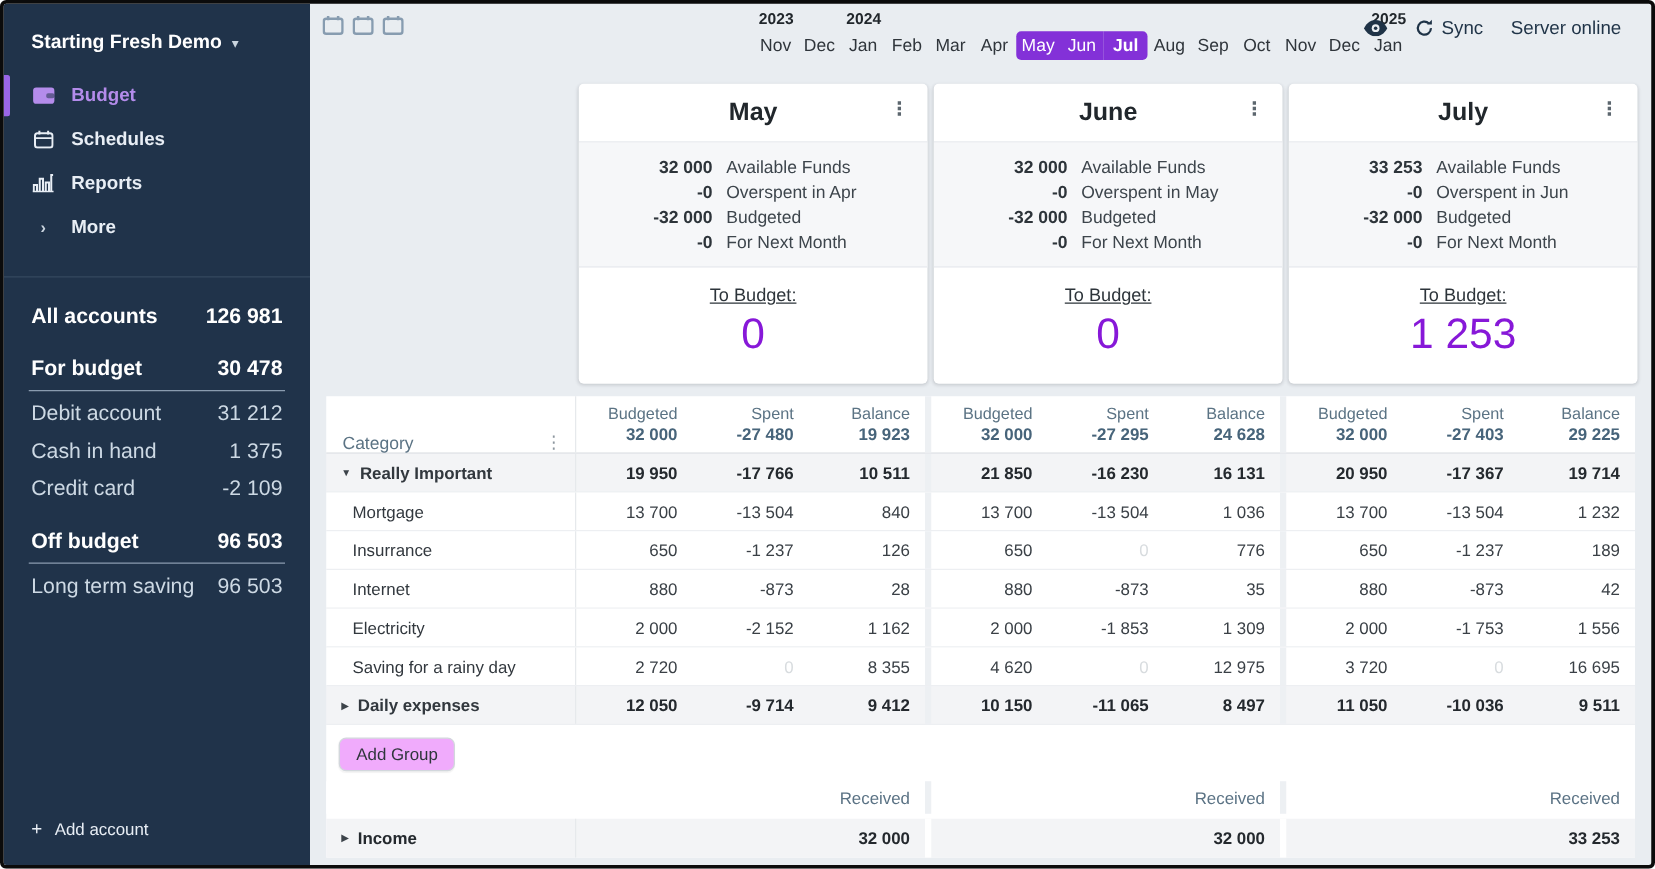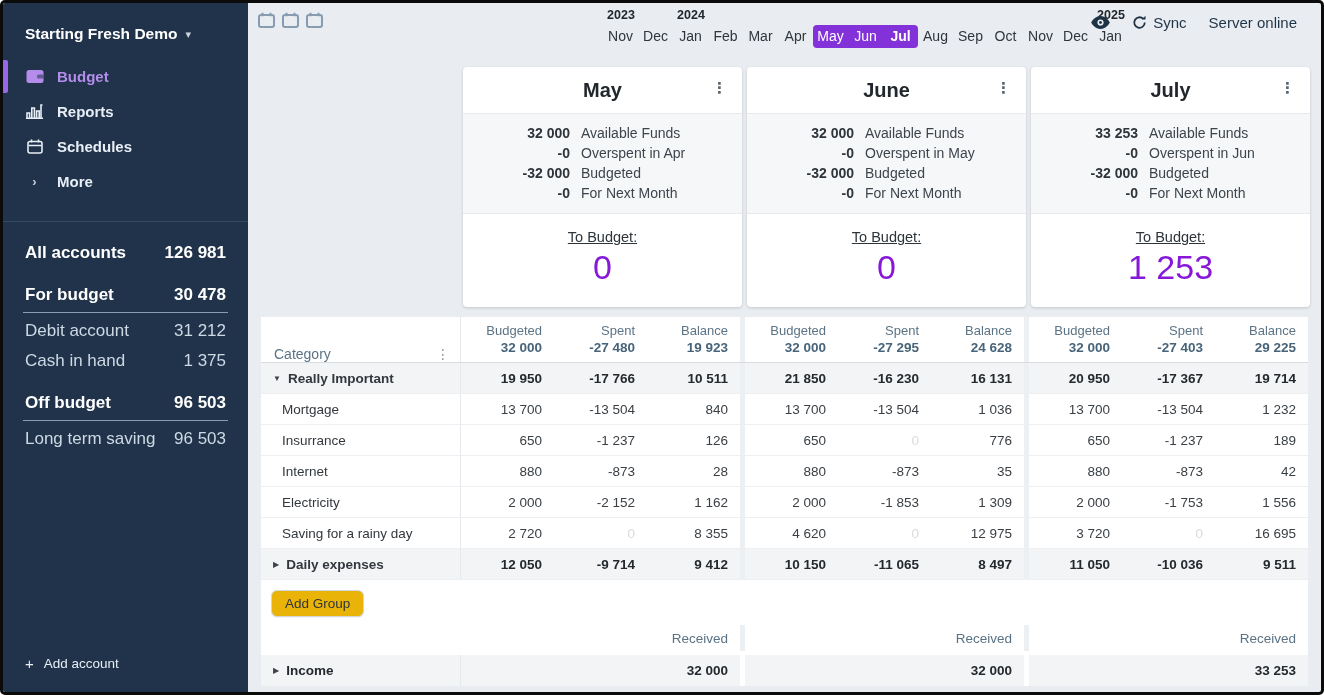--- a/index.html
+++ b/index.html
@@ -72,21 +72,21 @@
   .cat { display:flex; align-items:center; gap:7px; height:100%; padding-left:12px; font-size:13.5px; color:#32383e; border-right:1px solid #e6e9ec; cursor:pointer; }
   .child .cat { padding-left:21px; }
   .tri { font-size:8px; color:#3c434a; cursor:pointer; }
   .num { text-align:right; padding-right:12px; font-size:13.5px; color:#3a4046; white-space:pre; cursor:pointer; }
   .group .num { color:#24292e; }
   .num.faded { color:#d8dcdf; }
 
   
   .footer { margin-left:13px; width:1047px; background:#fff; }
   .addgroup-row { padding:10px 0 8px 10px; }
-  .add-group-btn { font-family:inherit; font-size:13.5px; color:#2e353b; background:#eab308; border:1px solid #d2d7dc; border-radius:6px; padding:5px 13px; cursor:pointer; box-shadow:0 1px 1px rgba(0,0,0,.05); }
+  .add-group-btn { font-family:inherit; font-size:13.5px; color:#2e353b; background:#f0abfc; border:1px solid #d2d7dc; border-radius:6px; padding:5px 13px; cursor:pointer; box-shadow:0 1px 1px rgba(0,0,0,.05); }
   .received-row { display:grid; grid-template-columns:200px 279px 5px 279px 5px 279px; align-items:center; height:26px; background:#fff; }
   .received-cell { text-align:right; padding-right:12px; font-size:13.5px; color:#5a7284; }
   .income-row { display:grid; grid-template-columns:200px 279px 5px 279px 5px 279px; align-items:center; height:31px; background:#f3f4f6; font-weight:700; margin-top:4px; }
   .income-row .gapcell { background:#fff; }
   .income-cat { display:flex; align-items:center; gap:7px; padding-left:12px; font-size:13.5px; color:#24292e; cursor:pointer; height:100%; border-right:1px solid #e6e9ec; }
   .income-val { text-align:right; padding-right:12px; font-size:13.5px; color:#24292e; white-space:pre; }
 </style>
 </head>
 <body>
 
@@ -102,58 +102,62 @@
       <span class="nav-icon">
         <svg width="18" height="15" viewBox="0 0 18 15">
             <rect x="0.5" y="1" width="17" height="13" rx="2.5" fill="#b48ceb"></rect>
             <rect x="11" y="5.5" width="6.5" height="4" rx="1.5" fill="#20334a" opacity="0.55"></rect>
           </svg>
       </span>
       <span>Budget</span>
     </div>
     <div class="nav-item">
       <span class="nav-icon">
-        <svg width="17" height="15" viewBox="0 0 17 15">
-            <path d="M1 14 V9 h2.6 v5 M5.8 14 V4 h2.6 v10 M10.6 14 V7 h2.6 v7 M15 14 V1 h1.5" stroke="#e8eef5" stroke-width="1.6" fill="none"></path>
-            <path d="M0 14.2 h17" stroke="#e8eef5" stroke-width="1.4"></path>
-          </svg>
-      </span>
-      <span>Reports</span>
-    </div>
-    <div class="nav-item">
-      <span class="nav-icon">
         <svg width="16" height="15" viewBox="0 0 16 15">
             <rect x="1" y="2.5" width="14" height="11.5" rx="2" stroke="#e8eef5" stroke-width="1.6" fill="none"></rect>
             <path d="M1.5 6.5 h13" stroke="#e8eef5" stroke-width="1.4"></path>
             <path d="M4.5 0.5 v3 M11.5 0.5 v3" stroke="#e8eef5" stroke-width="1.6"></path>
           </svg>
       </span>
       <span>Schedules</span>
     </div>
     <div class="nav-item">
+      <span class="nav-icon">
+        <svg width="17" height="15" viewBox="0 0 17 15">
+            <path d="M1 14 V9 h2.6 v5 M5.8 14 V4 h2.6 v10 M10.6 14 V7 h2.6 v7 M15 14 V1 h1.5" stroke="#e8eef5" stroke-width="1.6" fill="none"></path>
+            <path d="M0 14.2 h17" stroke="#e8eef5" stroke-width="1.4"></path>
+          </svg>
+      </span>
+      <span>Reports</span>
+    </div>
+    <div class="nav-item">
       <span class="nav-chev">›</span>
       <span>More</span>
     </div>
 
     <div class="accounts">
       <div class="acct-row total">
         <span>All accounts</span>
         <span class="acct-val">126 981</span>
       </div>
       <div class="acct-row group">
         <span>For budget</span>
         <span class="acct-val">30 478</span>
       </div>
       <div class="acct-row">
         <span>Debit account</span>
         <span class="acct-val">31 212</span>
       </div>
       <div class="acct-row">
         <span>Cash in hand</span>
         <span class="acct-val">1 375</span>
+      </div>
+      <div class="acct-row">
+        <span>Credit card</span>
+        <span class="acct-val">-2 109</span>
       </div>
       <div class="acct-row group">
         <span>Off budget</span>
         <span class="acct-val">96 503</span>
       </div>
       <div class="acct-row">
         <span>Long term saving</span>
         <span class="acct-val">96 503</span>
       </div>
     </div>

